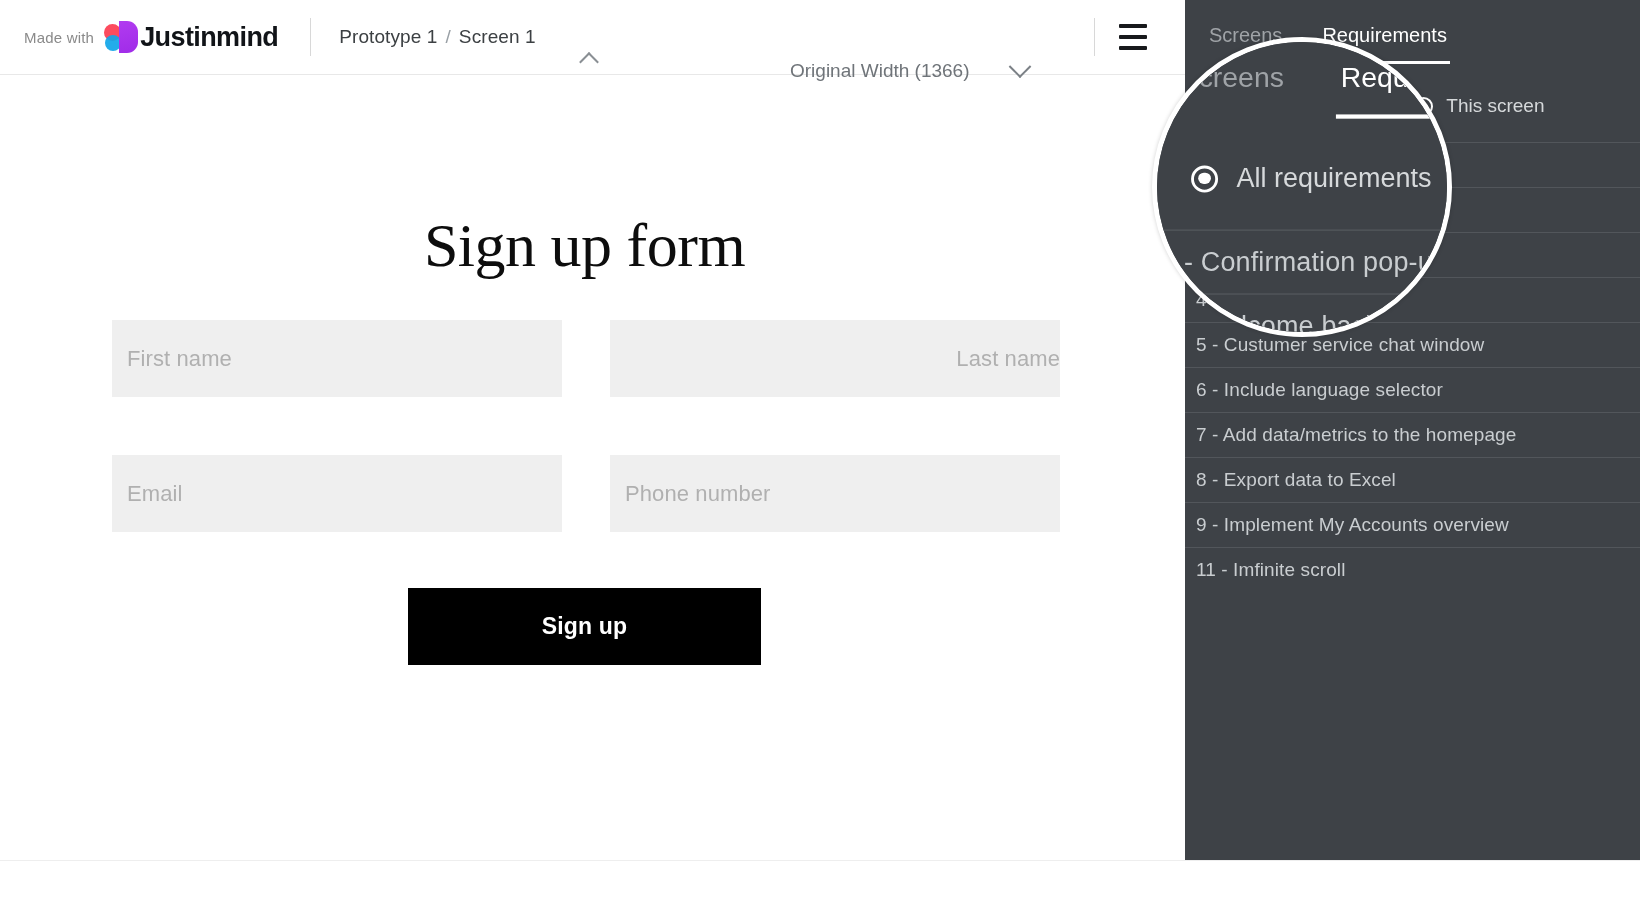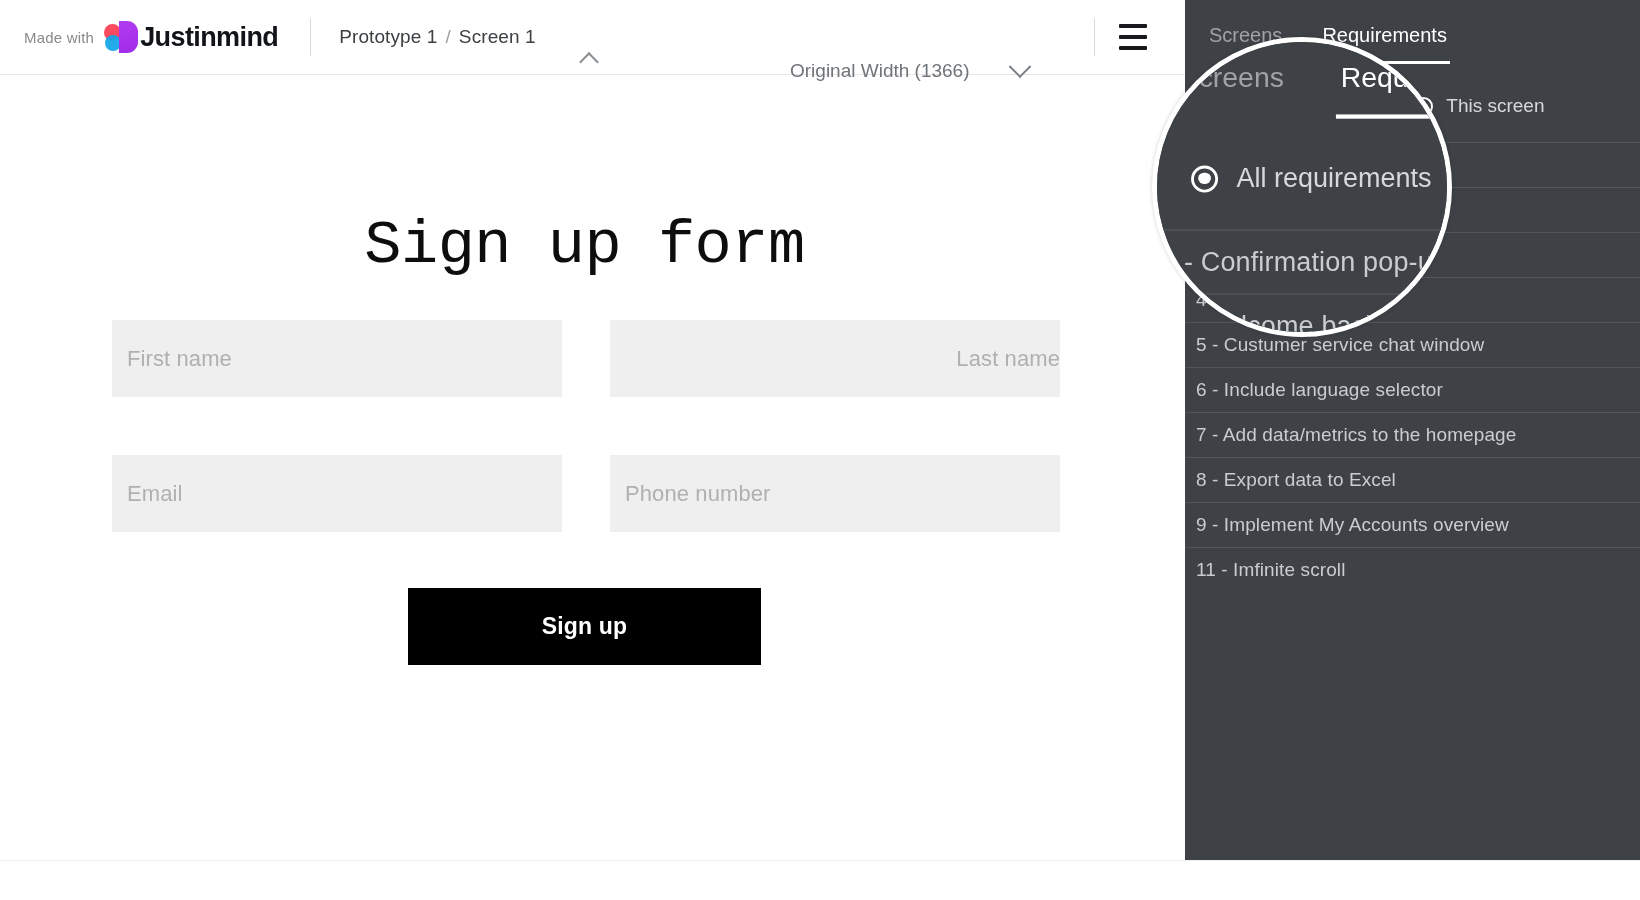--- a/index.html
+++ b/index.html
@@ -127,21 +127,21 @@
     background: #ffffff;
   }
   .form-title {
     position: absolute; left: 0; top: 135px;
     width: 1169px;
     text-align: center;
     font-size: 62px;
     font-weight: 400;
     color: #0d0d0d;
     letter-spacing: -0.5px;
-    font-family: Liberation Mono, monospace;
+    font-family: Liberation Serif, serif;
   }
   .field {
     position: absolute;
     height: 77px;
     background: #efefef;
     display: flex; align-items: center;
   }
   .field span {
     margin-left: 15px;
     font-size: 22px;

